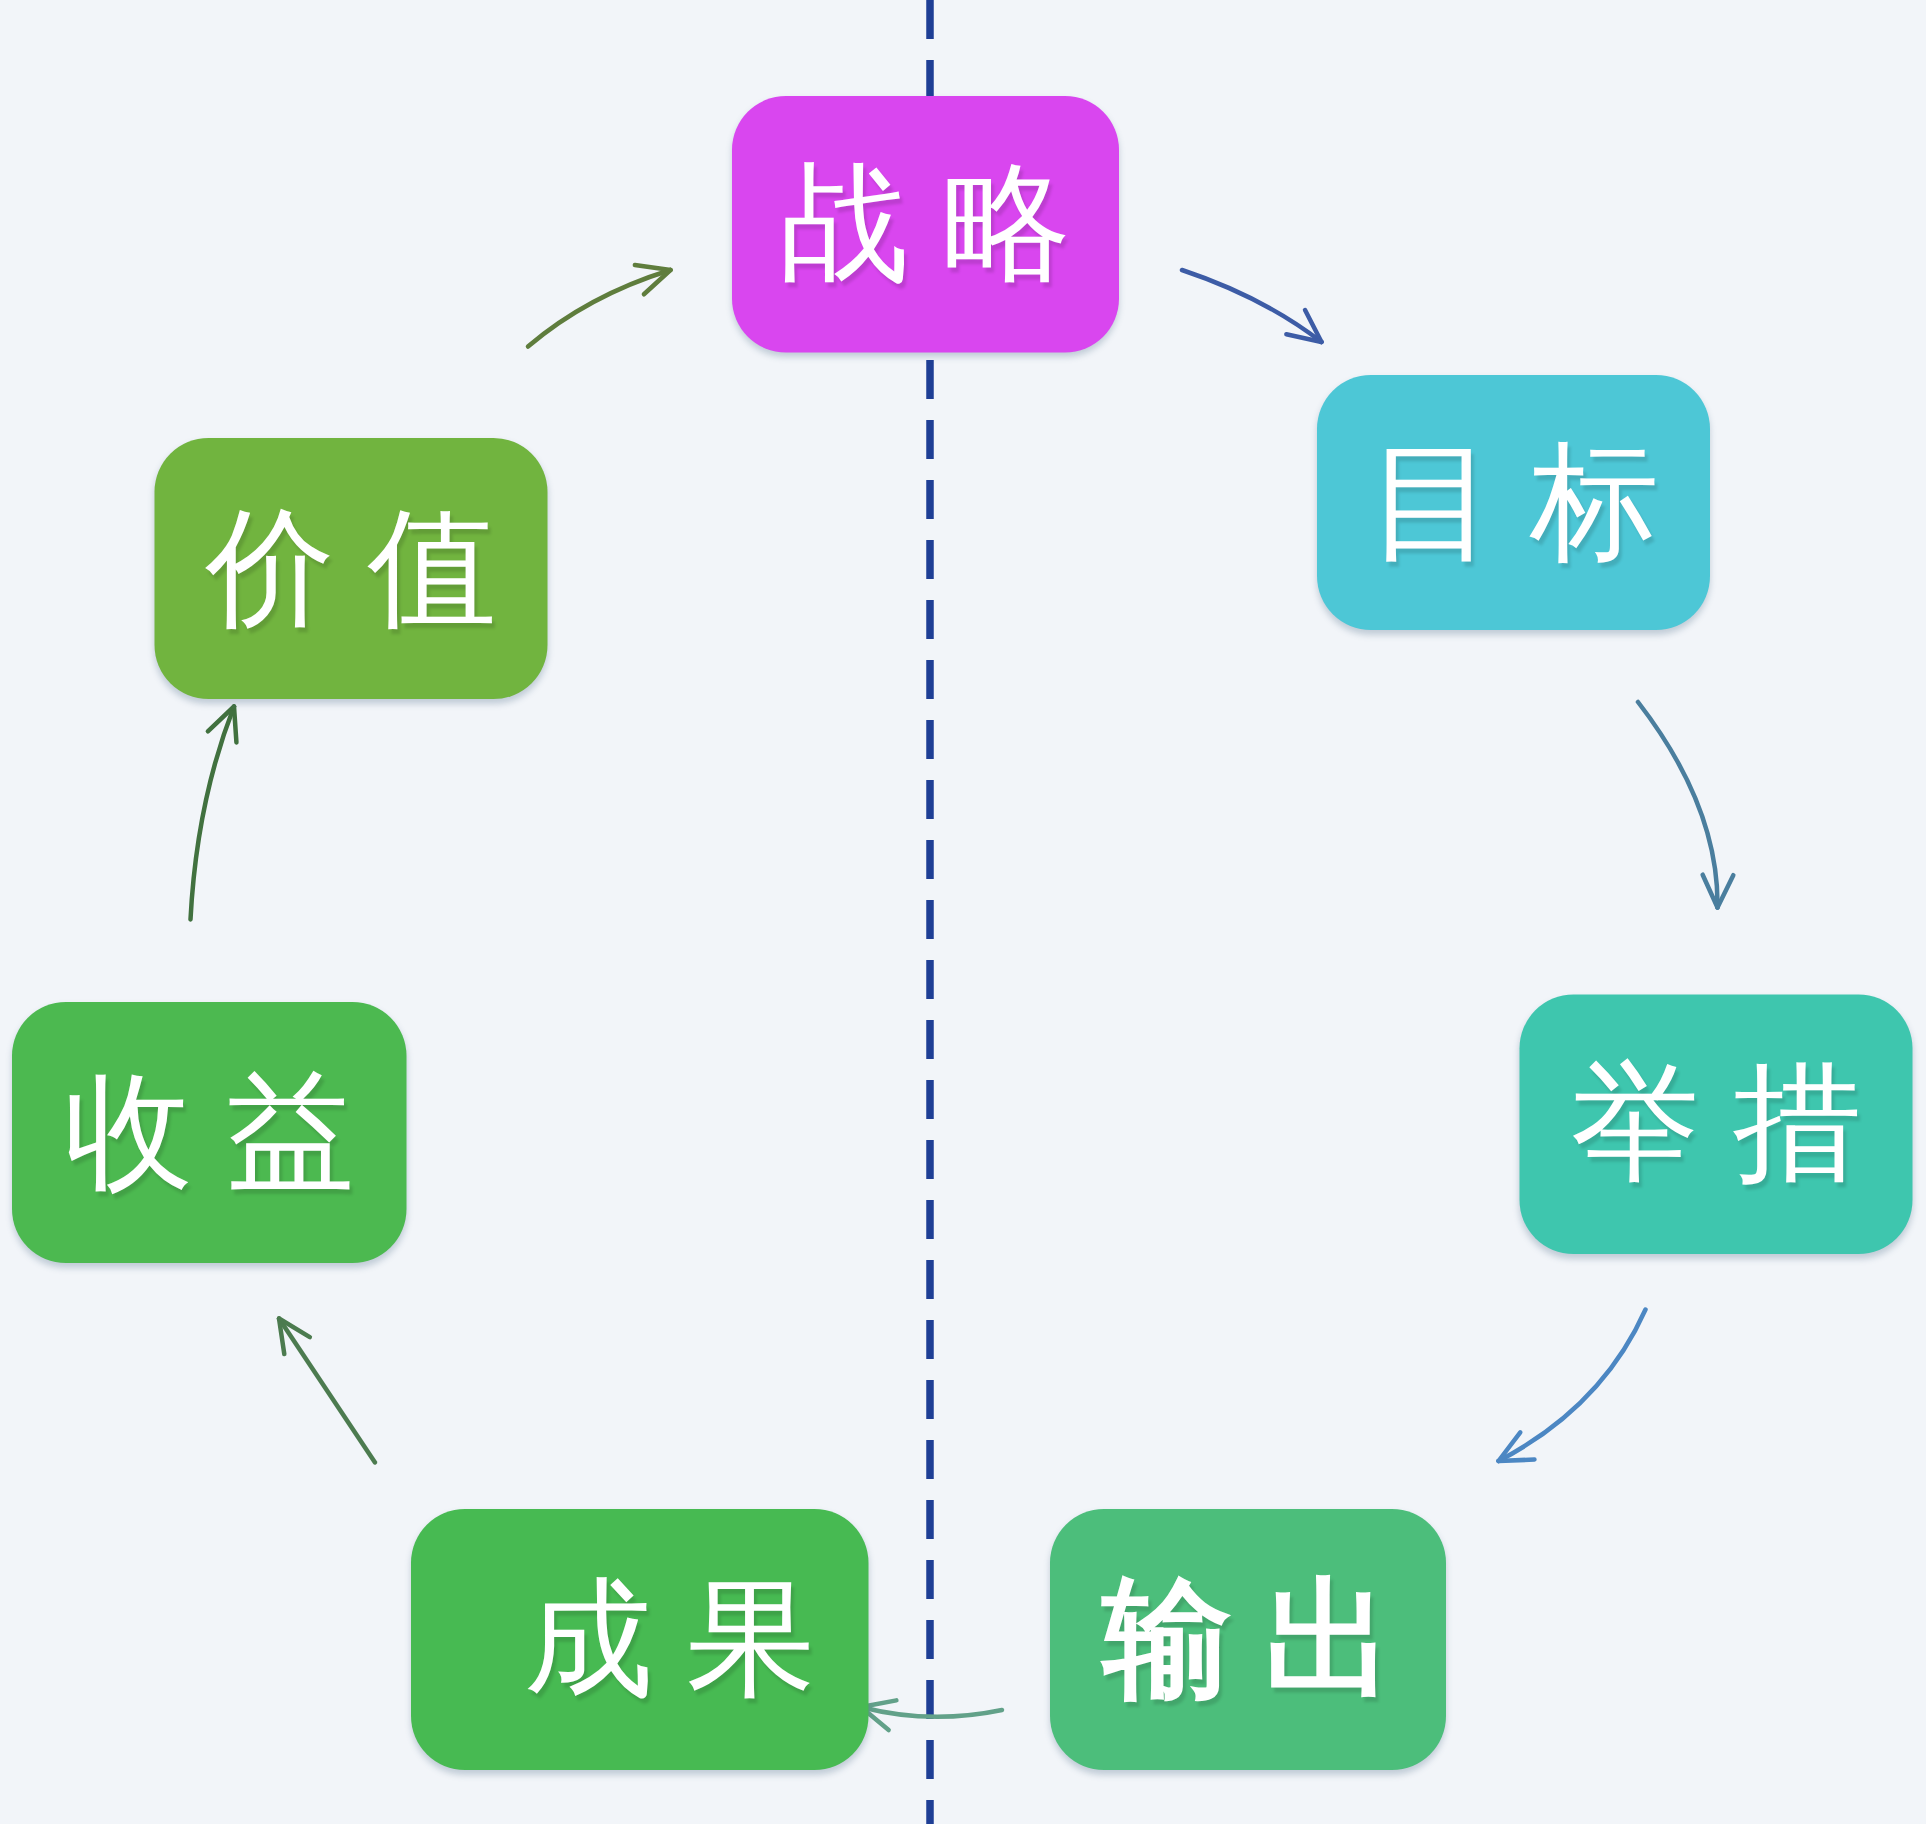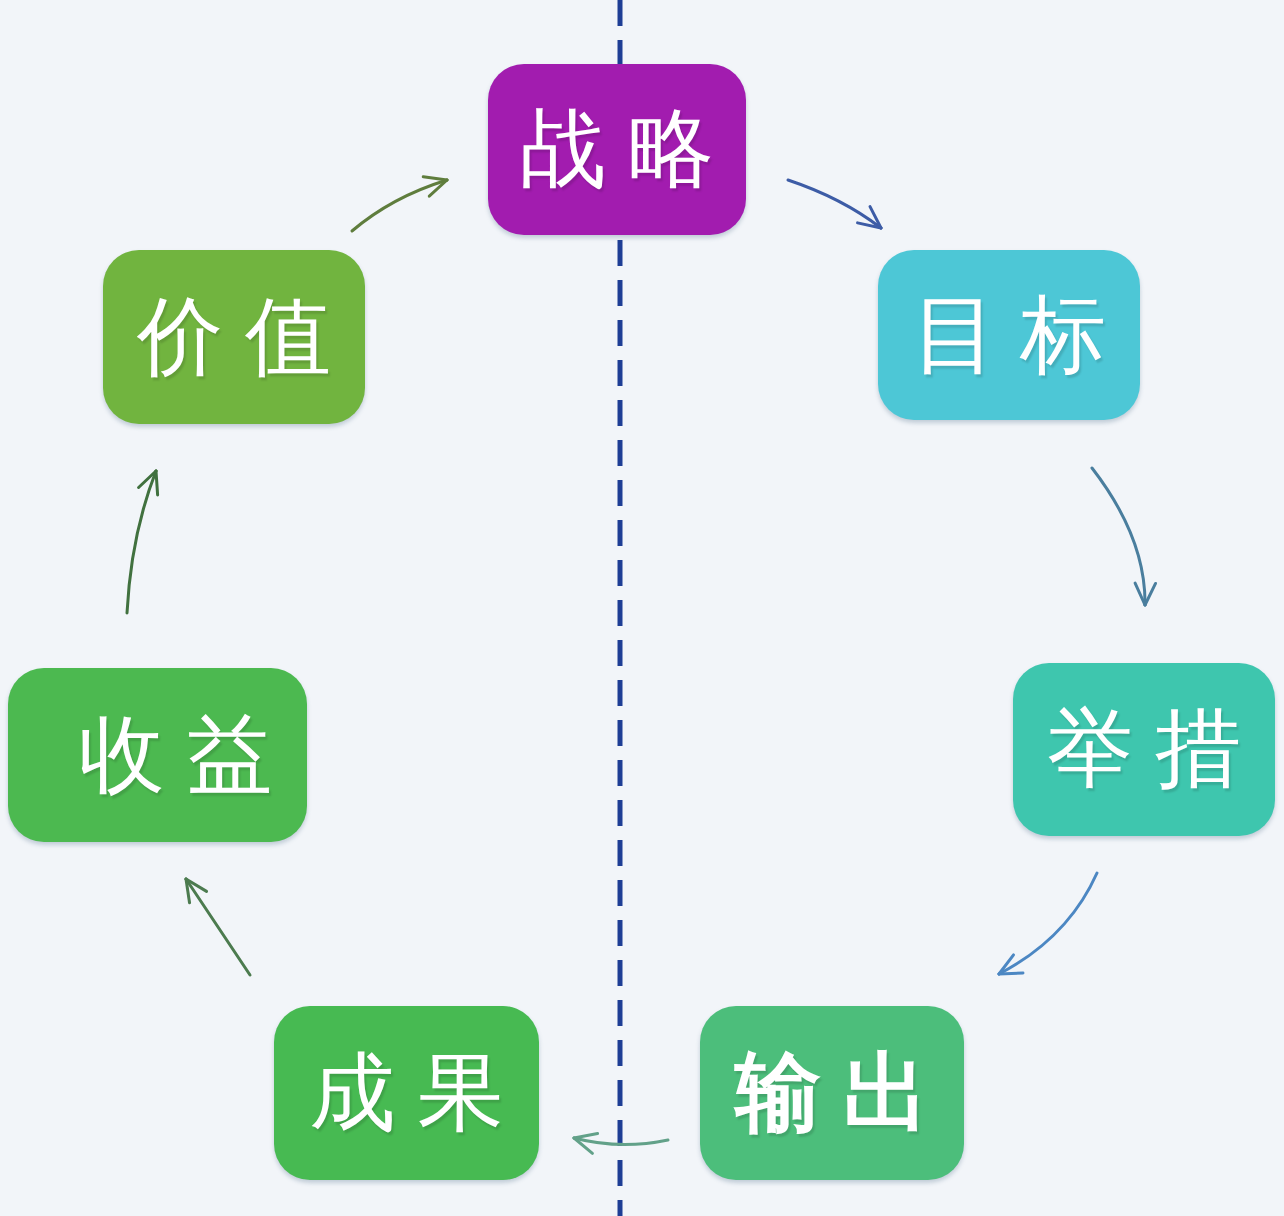--- a/index.html
+++ b/index.html
@@ -32,21 +32,21 @@
     text-indent:22px;
     text-shadow:2px 3px 2px rgba(0,0,0,0.13);
     box-shadow:0 3px 4px rgba(70,100,130,0.28);
     user-select:none;
   }
   .node-strategy  {left:488px; top:64px;  width:258px; height:171px;}
   .node-goals     {left:878px; top:250px; width:262px; height:170px;font-family:Liberation Serif, serif;}
   .node-initiatives{left:1013px;top:663px; width:262px; height:173px;}
   .node-output    {left:700px; top:1006px;width:264px; height:174px;font-weight:bold;}
   .node-results   {left:274px; top:1006px;width:265px; height:174px;}
-  .node-benefits  {left:8px;   top:668px; width:263px; height:174px;padding-left:36px;}
+  .node-benefits  {left:8px;   top:668px; width:263px; height:174px;}
   .node-value     {left:103px; top:250px; width:262px; height:174px;}
 </style>
 </head>
 <body>
 
 <div class="stage" style="background: rgb(242, 245, 249);">
 
   <svg class="connectors" viewBox="0 0 1284 1216" xmlns="http://www.w3.org/2000/svg">
       <line x1="620" y1="0" x2="620" y2="1216" stroke="#1E3E95" stroke-width="5" stroke-dasharray="26 14"></line>
       <path d="M352,231 Q392,197 447,180" fill="none" stroke="#5F7D3D" stroke-width="3" stroke-linecap="round"></path>
@@ -65,41 +65,41 @@
       <line x1="574" y1="1138" x2="592.4304853292721" y2="1153.3726123520853" stroke="#62A189" stroke-width="3" stroke-linecap="round"></line>
       <line x1="574" y1="1138" x2="597.5912748256756" y2="1133.5895859492055" stroke="#62A189" stroke-width="3" stroke-linecap="round"></line>
       <path d="M250,975 Q218,927 186,879" fill="none" stroke="#4C7B4F" stroke-width="3" stroke-linecap="round"></path>
       <line x1="186" y1="879" x2="189.53910882827876" y2="902.737622220888" stroke="#4C7B4F" stroke-width="3" stroke-linecap="round"></line>
       <line x1="186" y1="879" x2="206.55045557763563" y2="891.3967243879835" stroke="#4C7B4F" stroke-width="3" stroke-linecap="round"></line>
       <path d="M127,613 Q131,535 156,471" fill="none" stroke="#41713F" stroke-width="3" stroke-linecap="round"></path>
       <line x1="156" y1="471" x2="138.57746844568922" y2="487.50622289438274" stroke="#41713F" stroke-width="3" stroke-linecap="round"></line>
       <line x1="156" y1="471" x2="157.62120181380809" y2="494.94518124130417" stroke="#41713F" stroke-width="3" stroke-linecap="round"></line>
     </svg>
 
-  <div class="node node-strategy" style="background: #a21caf;">
+  <div class="node node-strategy" style="background: #d946ef;">
     <span>战略</span>
   </div>
 
   <div class="node node-goals" style="background: rgb(77, 199, 214);">
     <span>目标</span>
   </div>
 
   <div class="node node-initiatives" style="background: rgb(62, 198, 174);">
     <span>举措</span>
   </div>
 
   <div class="node node-output" style="background: rgb(76, 190, 123);">
     <span>输出</span>
   </div>
 
-  <div class="node node-results" style="background: rgb(71, 186, 82);">
+  <div class="node node-results" style="background: rgb(71, 186, 82); padding-left: 40px;">
     <span>成果</span>
   </div>
 
   <div class="node node-benefits" style="background: rgb(76, 185, 80);">
     <span>收益</span>
   </div>
 
-  <div class="node node-value" style="background: rgb(113, 180, 63);">
+  <div class="node node-value" style="background: rgb(113, 180, 63); margin-top: 42px;">
     <span>价值</span>
   </div>
 
 </div>
 
 </body></html>

